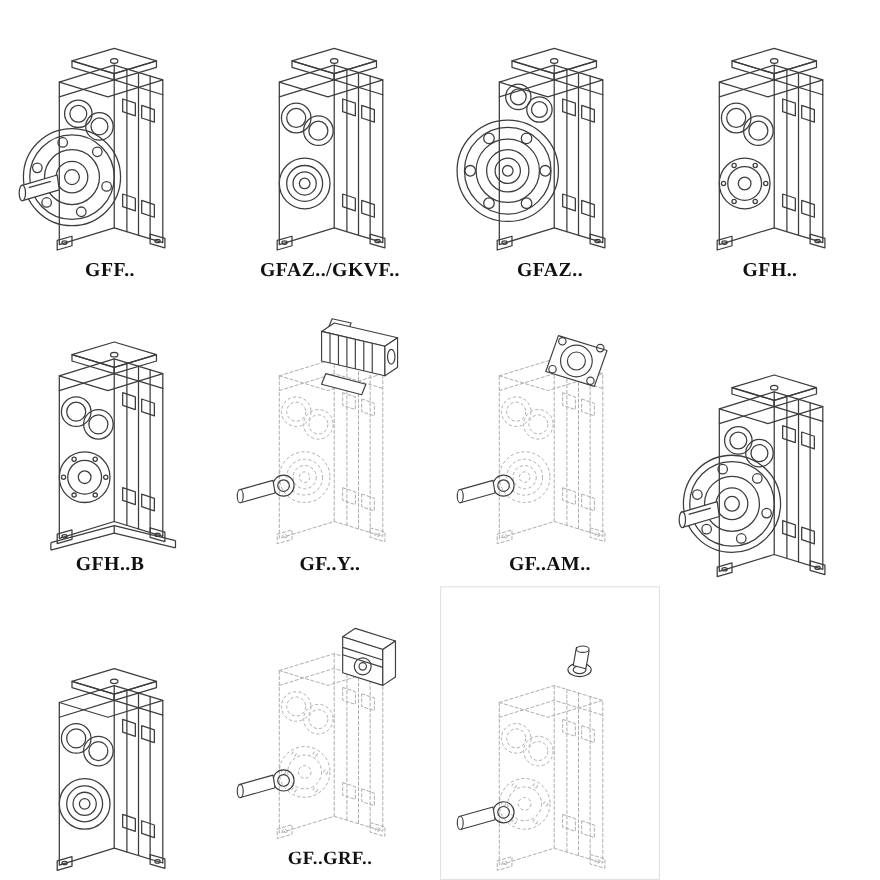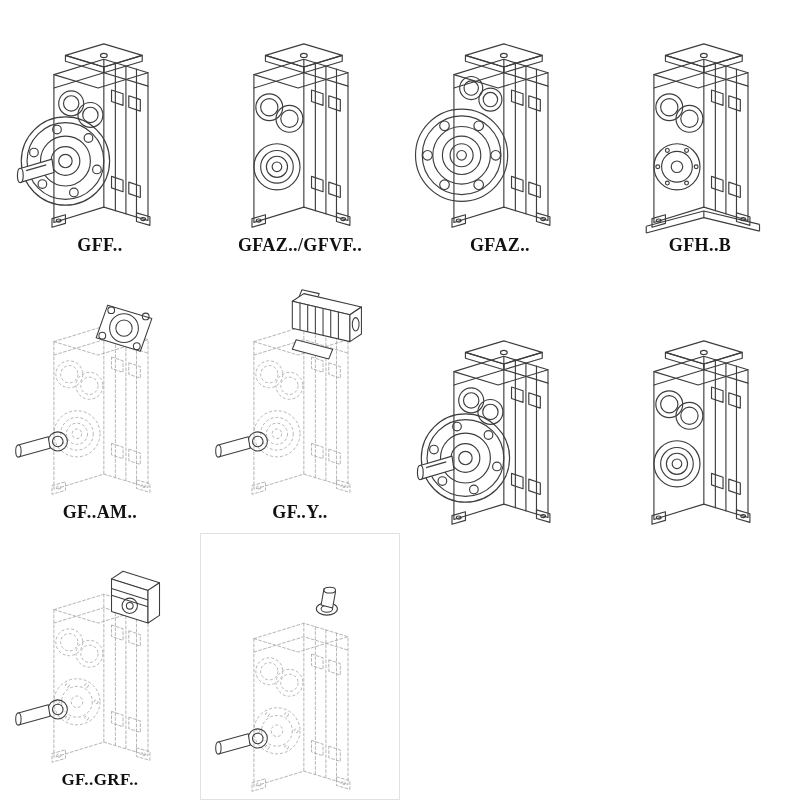--- a/index.html
+++ b/index.html
@@ -258,55 +258,61 @@
     <svg class="drawing" viewBox="0 0 200 230">
         <use href="#gb-flange"></use>
       </svg>
     <figcaption class="label">GFF..</figcaption>
   </figure>
 
   <figure class="cell">
     <svg class="drawing" viewBox="0 0 200 230">
         <use href="#gb-solid-a"></use>
       </svg>
-    <figcaption class="label">GFAZ../GFVF..</figcaption>
+    <figcaption class="label">GFAZ../GKVF..</figcaption>
   </figure>
 
 
   <figure class="cell">
     <svg class="drawing" viewBox="0 0 200 230">
         <use href="#gb-flangefront"></use>
       </svg>
     <figcaption class="label">GFAZ..</figcaption>
   </figure>
 
+  <figure class="cell">
+    <svg class="drawing" viewBox="0 0 200 230">
+        <use href="#gb-solid-b"></use>
+      </svg>
+    <figcaption class="label">GFH..</figcaption>
+  </figure>
 
   <figure class="cell">
     <svg class="drawing" viewBox="0 0 200 230">
         <use href="#gb-solid-bb"></use>
       </svg>
     <figcaption class="label">GFH..B</figcaption>
   </figure>
 
   <figure class="cell">
     <svg class="drawing" viewBox="0 0 200 230">
+        <use href="#gb-y"></use>
+      </svg>
+    <figcaption class="label">GF..Y..</figcaption>
+  </figure>
+
+  <figure class="cell">
+    <svg class="drawing" viewBox="0 0 200 230">
         <use href="#gb-am"></use>
       </svg>
     <figcaption class="label">GF..AM..</figcaption>
   </figure>
 
   <figure class="cell">
     <svg class="drawing" viewBox="0 0 200 230">
-        <use href="#gb-y"></use>
-      </svg>
-    <figcaption class="label">GF..Y..</figcaption>
-  </figure>
-
-  <figure class="cell">
-    <svg class="drawing" viewBox="0 0 200 230">
         <use href="#gb-flange"></use>
       </svg>
   </figure>
 
   <figure class="cell">
     <svg class="drawing" viewBox="0 0 200 230">
         <use href="#gb-solid-a"></use>
       </svg>
   </figure>
 

